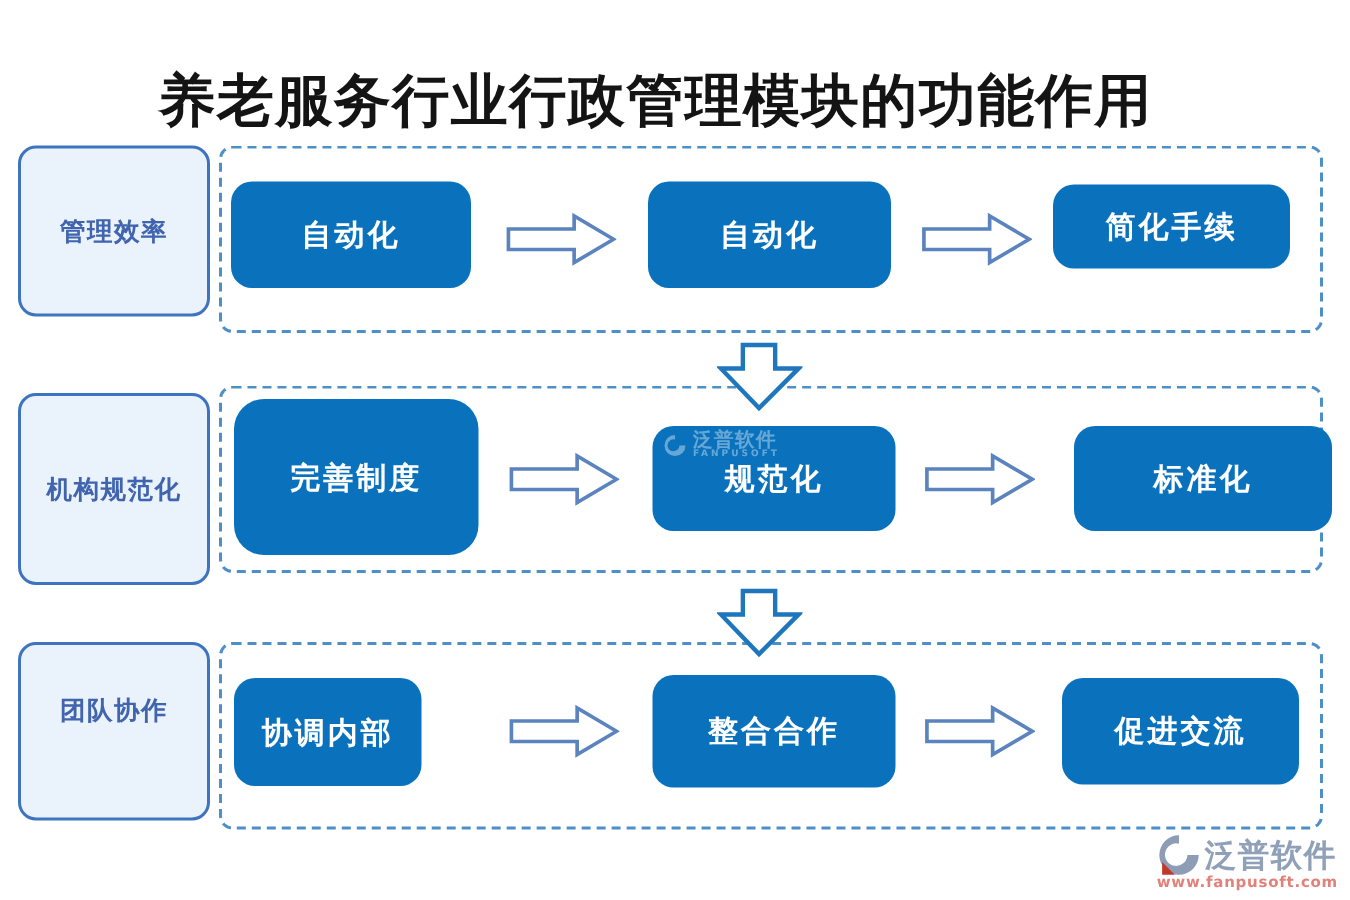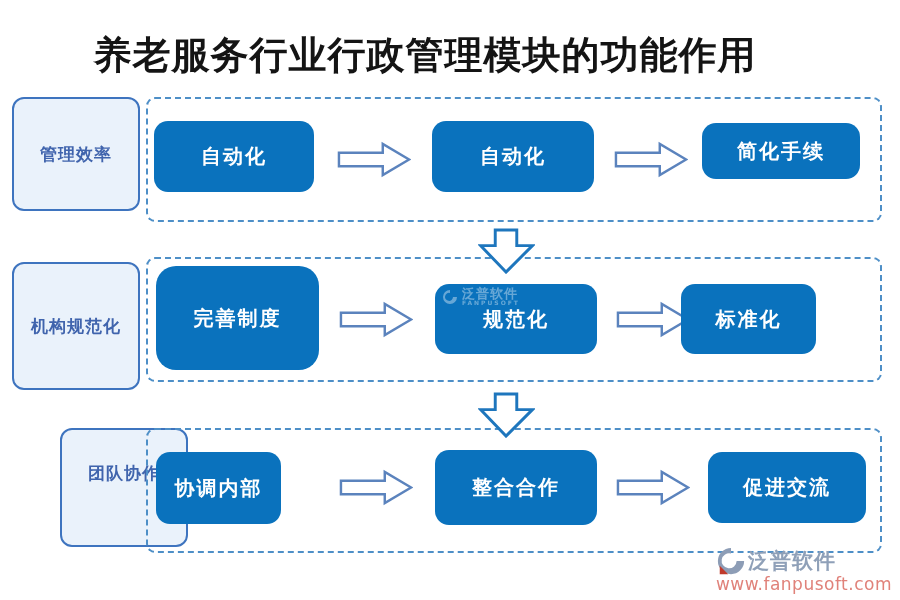--- a/index.html
+++ b/index.html
@@ -1,46 +1,46 @@
 <!DOCTYPE html>
 <html style="--title: #141414; --box_blue: #0a72bd; --dash: #4e8fc7; --label_border: #3e74bf; --label_bg: #eaf2fb; --label_text: #4064ad; --arrow_outline: #5b83bd; --darrow_outline: #1e76bd; --brand_gray: #8fa0b8; --url_red: #e0827a; --logo_red: #c0392b;"><head>
 <meta charset="utf-8">
 <style>
   html,body{margin:0;padding:0;background:#fff;}
   .canvas{position:relative;width:900px;height:600px;background:#fff;overflow:hidden;
           font-family:"DejaVu Sans","Liberation Sans",sans-serif;}
 
   
-  .title{position:absolute;top:30px;left:0;width:850px;margin:0;text-align:center;
+  .title{position:absolute;top:30px;left:0;width:850px;margin:12px;text-align:center;
          font-size:38px;font-weight:bold;color:var(--title);letter-spacing:1px;}
 
   
   .row-label{position:absolute;left:12px;width:128px;box-sizing:border-box;
              border:2px solid var(--label_border);background:var(--label_bg);
              border-radius:12px;display:flex;align-items:center;justify-content:center;
              color:var(--label_text);font-weight:bold;font-size:17px;letter-spacing:1px;}
   #label1{top:97px;height:114px;}
   #label2{top:262px;height:128px;}
-  #label3{top:428px;height:119px;padding-bottom:28px;margin-left:48px;}
+  #label3{top:428px;height:119px;padding-bottom:28px;}
 
   
   .row-panel{position:absolute;left:146px;width:736px;height:125px;box-sizing:border-box;
              border:2px dashed var(--dash);border-radius:9px;}
   #panel1{top:97px;} #panel2{top:257px;} #panel3{top:428px;}
 
   
   .step{position:absolute;background:var(--box_blue);color:#fff;font-weight:bold;
         font-size:20px;letter-spacing:2px;border-radius:14px;
         display:flex;align-items:center;justify-content:center;}
   #panel1 .s1{left:6px;  top:22px;width:160px;height:71px;}
   #panel1 .s2{left:284px;top:22px;width:162px;height:71px;}
   #panel1 .s3{left:554px;top:24px;width:158px;height:56px;}
   #panel2 .s1{left:8px;  top:7px; width:163px;height:104px;border-radius:20px;}
   #panel2 .s2{left:287px;top:25px;width:162px;height:70px;}
-  #panel2 .s3{left:533px;top:25px;width:135px;height:70px;}
+  #panel2 .s3{left:568px;top:25px;width:172px;height:70px;}
   #panel3 .s1{left:8px;  top:22px;width:125px;height:72px;}
   #panel3 .s2{left:287px;top:20px;width:162px;height:75px;}
   #panel3 .s3{left:560px;top:22px;width:158px;height:71px;}
 
   
   .harrow{position:absolute;width:74px;height:37px;}
   .harrow path{fill:#fff;stroke:var(--arrow_outline);stroke-width:2.5;stroke-linejoin:miter;}
   #panel1 .a1{left:189px;top:42px;} #panel1 .a2{left:466px;top:42px;}
   #panel2 .a1{left:191px;top:42px;} #panel2 .a2{left:468px;top:42px;}
   #panel3 .a1{left:191px;top:39px;} #panel3 .a2{left:468px;top:39px;}
@@ -56,21 +56,21 @@
   .inline-wm svg{width:16px;height:16px;}
   .inline-wm .wm-txt{display:flex;flex-direction:column;line-height:1;}
   .inline-wm .wm-brand{font-size:13px;font-weight:bold;color:#fff;letter-spacing:1px;}
   .inline-wm .wm-sub{font-size:6px;color:#fff;letter-spacing:2px;}
 
   
   .watermark{position:absolute;right:8px;bottom:6px;text-align:left;}
   .wm-top{display:flex;align-items:center;gap:2px;}
   .wm-top svg{width:30px;height:30px;flex:0 0 auto;}
   .brand{font-size:21px;font-weight:bold;color:var(--brand_gray);letter-spacing:1px;}
-  .wm-url{font-size:17px;font-weight:normal;color:var(--url_red);margin-top:-2px;letter-spacing:.5px;}
+  .wm-url{font-size:10px;font-weight:bold;color:var(--url_red);margin-top:-2px;letter-spacing:.5px;}
 </style>
 </head>
 <body>
 
 <div class="canvas">
 
   <h1 class="title">养老服务行业行政管理模块的功能作用</h1>
 
   <div class="row-label" id="label1">
     <span>管理效率</span>

